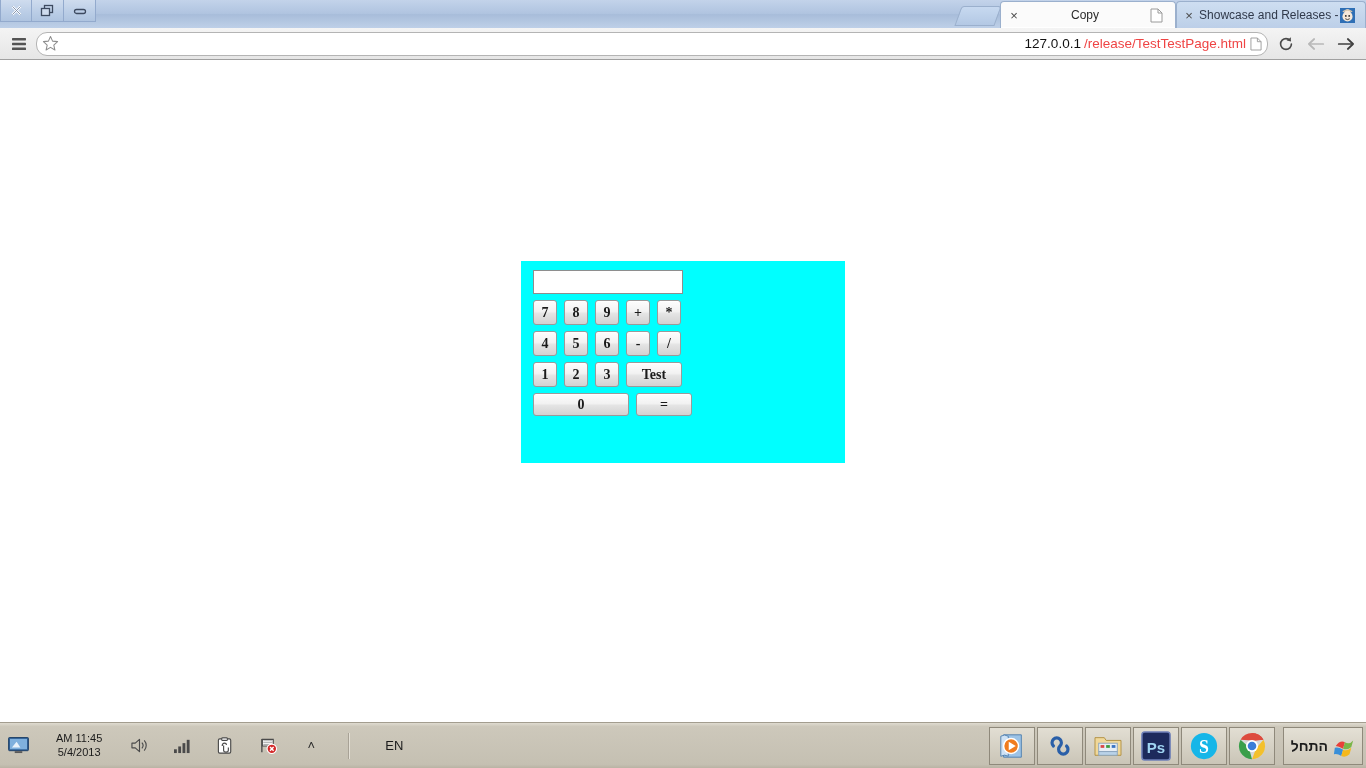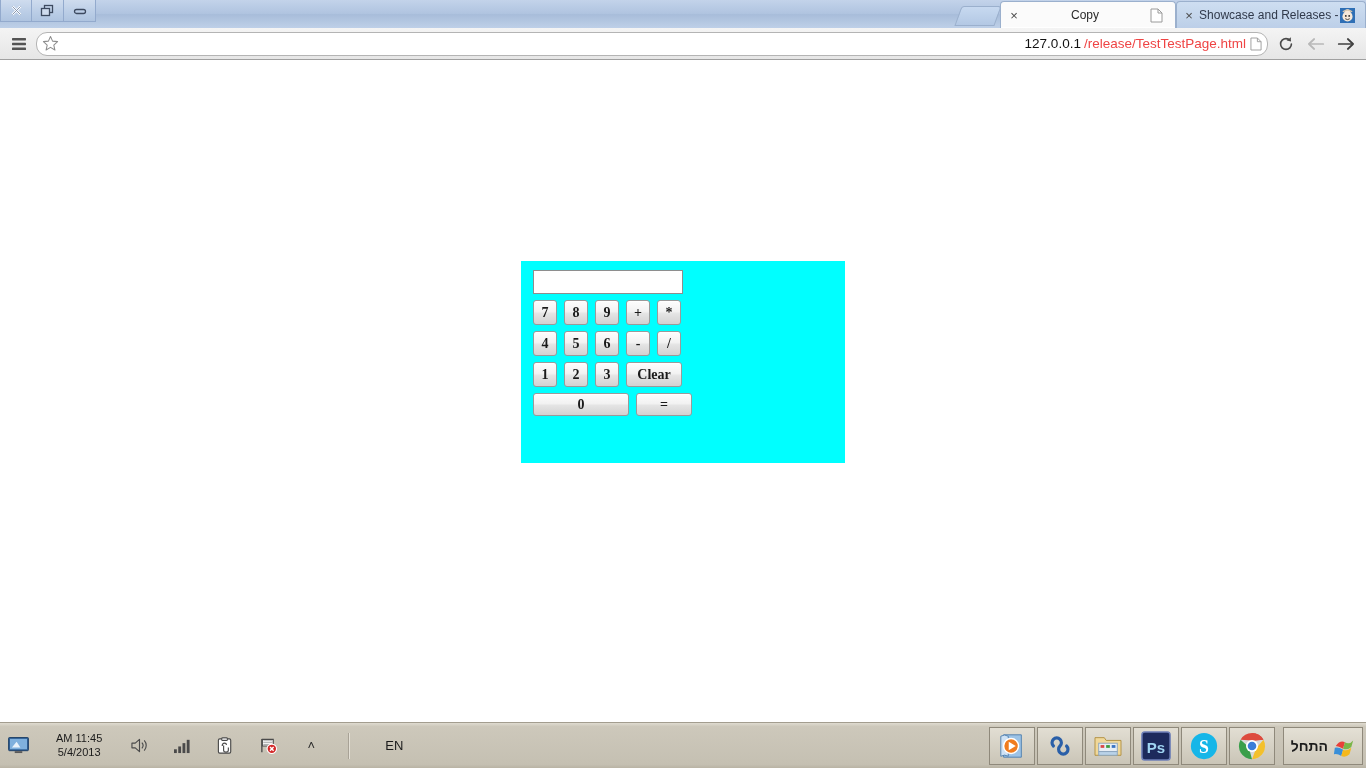--- a/index.html
+++ b/index.html
@@ -366,21 +366,21 @@
         <button class="btn btn-key">5</button>
         <button class="btn btn-key">6</button>
         <button class="btn btn-key">-</button>
         <button class="btn btn-key">/</button>
       </div>
 
       <div class="keys-row">
         <button class="btn btn-key">1</button>
         <button class="btn btn-key">2</button>
         <button class="btn btn-key">3</button>
-        <button class="btn btn-clear">Clear</button>
+        <button class="btn btn-clear">Test</button>
       </div>
 
       <div class="keys-row">
         <button class="btn btn-zero">0</button>
         <button class="btn btn-eq">=</button>
       </div>
 
     </div>
   </div>
 </div>

